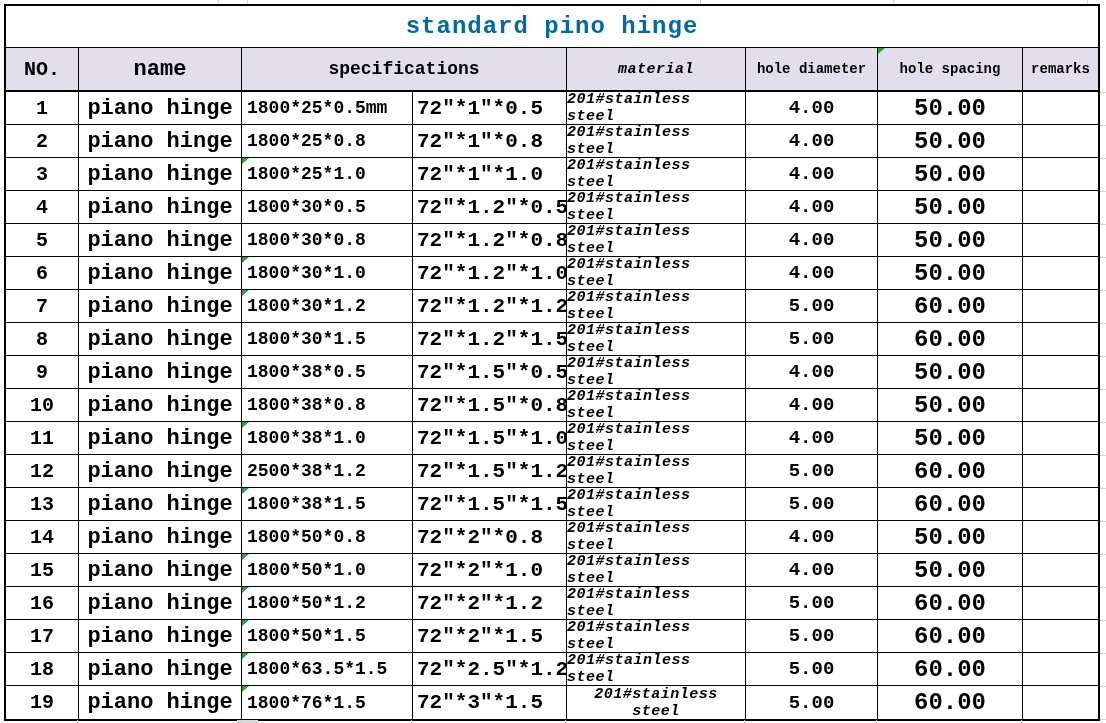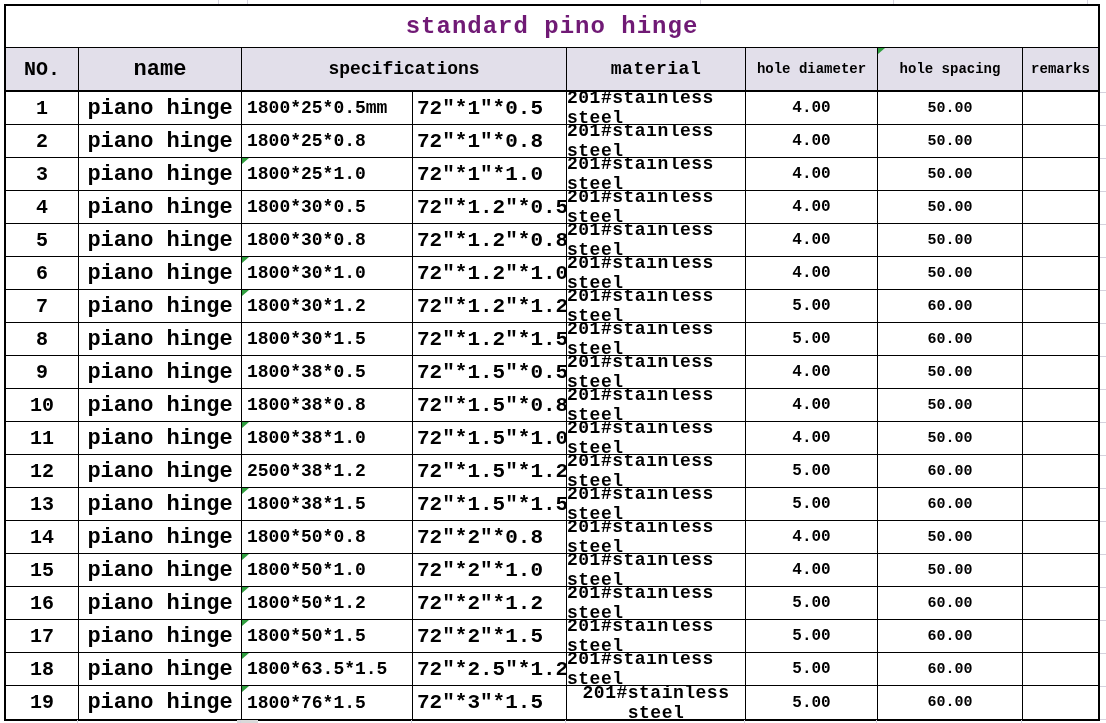--- a/index.html
+++ b/index.html
@@ -1,38 +1,38 @@
 <!DOCTYPE html>
 <html><head>
 <meta charset="utf-8">
 <style>
   html,body{margin:0;padding:0;background:#ffffff;}
   body{width:1106px;height:723px;overflow:hidden;position:relative;
        font-family:"Liberation Mono","DejaVu Sans Mono",monospace;color:#000;}
   .sheet-line{position:absolute;background:#d5d2de;}
   .table{position:absolute;left:4px;top:4px;width:1096px;border:2px solid #000;background:#fff;box-sizing:border-box;}
   .title-row{height:41px;border-bottom:1px solid #000;display:flex;align-items:center;justify-content:center;}
-  .title-text{color:#701a75;font-size:24px;font-weight:700;letter-spacing:1px;}
+  .title-text{color:#0369a1;font-size:24px;font-weight:700;letter-spacing:1px;}
   .header-row{height:44px;border-bottom:2px solid #000;display:flex;background:#E2DFEA;box-sizing:border-box;}
   .th{border-right:1px solid #000;box-sizing:border-box;display:flex;align-items:center;justify-content:center;
       font-weight:700;font-size:18px;position:relative;text-align:center;}
   .th.small{font-size:14px;}
   .th:last-child{border-right:none;}
   .tr{height:33px;border-bottom:1px solid #000;display:flex;box-sizing:border-box;}
   .tr:last-child{border-bottom:none;text-align:center;}
   .td{border-right:1px solid #000;box-sizing:border-box;display:flex;align-items:center;justify-content:center;
       font-weight:700;position:relative;overflow:hidden;}
   .td:last-child{border-right:none;}
   .c-no{width:73px;font-size:20px;}
   .c-name{width:163px;font-size:22px;}
   .c-specm{width:171px;font-size:18px;justify-content:flex-start;padding-left:5px;}
   .c-speci{width:154px;font-size:21px;justify-content:flex-start;padding-left:4px;}
-  .c-mat{width:179px;font-size:18px;letter-spacing:0.5px;}
-  .c-dia{width:132px;font-size:16px;}
-  .c-spa{width:145px;font-size:15px;}
+  .c-mat{width:179px;font-size:15px;letter-spacing:0.5px;font-style:italic;}
+  .c-dia{width:132px;font-size:19px;}
+  .c-spa{width:145px;font-size:24px;}
   .c-rem{flex:1;}
   .h-spec{width:325px;}
   .flag{position:absolute;top:0;left:0;width:0;height:0;
         border-top:6px solid #2F9E3E;border-right:7px solid transparent;}
   .gray-box{position:absolute;left:237px;top:720px;width:21px;height:3px;background:#d9d9d9;}
 </style>
 </head>
 <body>
 
 <div class="sheet-line" style="left:218px;top:0;width:1px;height:4px;"></div>

